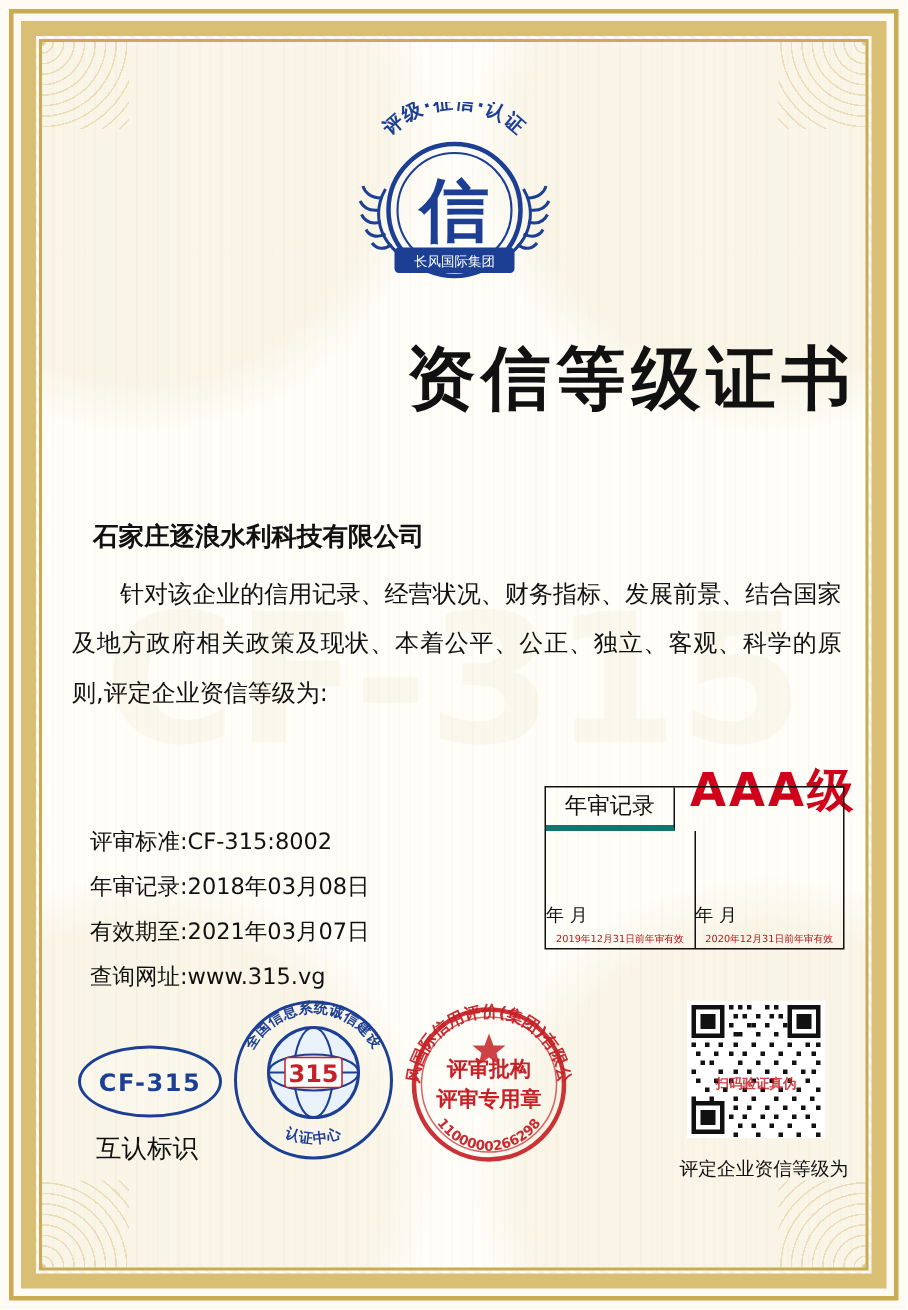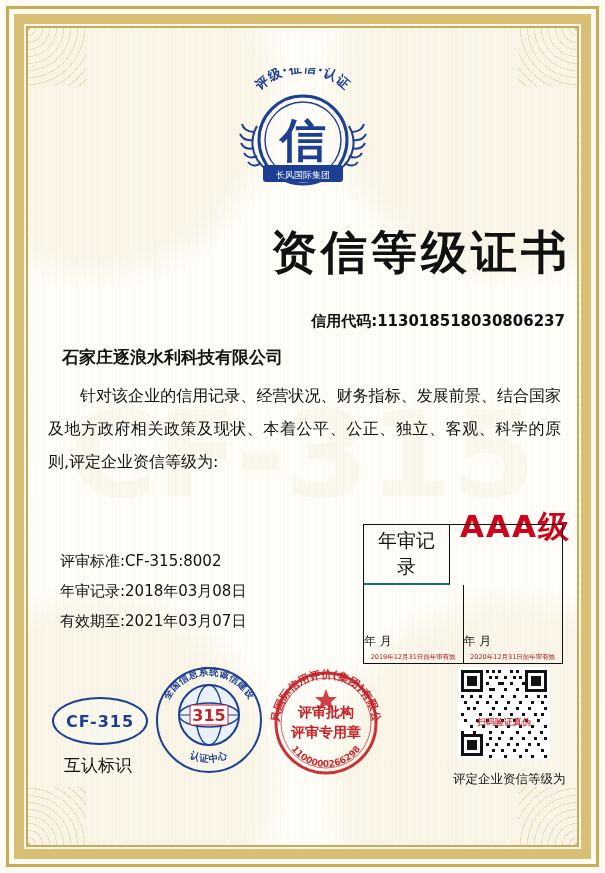--- a/index.html
+++ b/index.html
@@ -152,23 +152,23 @@
   
   .review {
     position: absolute;
     top: 490px;
     right: 8px;
     width: 200px;
     border: 1px solid #111;
     box-sizing: border-box;
   }
   .review-title {
-    font-size: 19px;
+    font-size: 15px;
     padding: 3px 6px 3px 6px;
-    border-bottom: 2px solid #0f766e;
+    border-bottom: 4px solid #0f766e;
     font-family: "DejaVu Sans", sans-serif;
     color: #111;
     text-align: center;
     width: 86px;
     border-right: 1px solid #111;
     box-sizing: border-box;
   }
   .review-body {
     display: flex;
     height: 78px;
@@ -332,36 +332,34 @@
 
         <text x="80" y="88" text-anchor="middle" font-family="DejaVu Sans, sans-serif" font-size="46" font-weight="bold" fill="#1c3f94">信</text>
 
         <rect x="40" y="97" width="80" height="17" rx="3" fill="#1c3f94"></rect>
         <text x="80" y="109.5" text-anchor="middle" font-family="DejaVu Sans, sans-serif" font-size="9" fill="#ffffff">长风国际集团</text>
       </svg>
     </div>
 
     <div class="main-title">资信等级证书</div>
 
-    <div class="credit-code">
-      <span>信用代码:</span><span>113018518030806237</span>
-    </div>
 
     <div class="company">石家庄逐浪水利科技有限公司</div>
 
     <div class="body-text">
       <p class="indent">针对该企业的信用记录、经营状况、财务指标、发展前景、结合国家及地方政府相关政策及现状、本着公平、公正、独立、客观、科学的原则,评定企业资信等级为:</p>
     </div>
 
     <div class="grade">AAA级</div>
 
     <div class="meta">
       <div class="row">评审标准:CF-315:8002</div>
       <div class="row">年审记录:2018年03月08日</div>
       <div class="row">有效期至:2021年03月07日</div>
+      <div class="row">查询网址:www.315.vg</div>
     </div>
 
     <div class="review">
       <div class="review-title">年审记录</div>
       <div class="review-body">
         <div class="review-cell">
           <div class="ym">年  月</div>
           <div class="note">2019年12月31日前年审有效</div>
         </div>
         <div class="review-cell">

